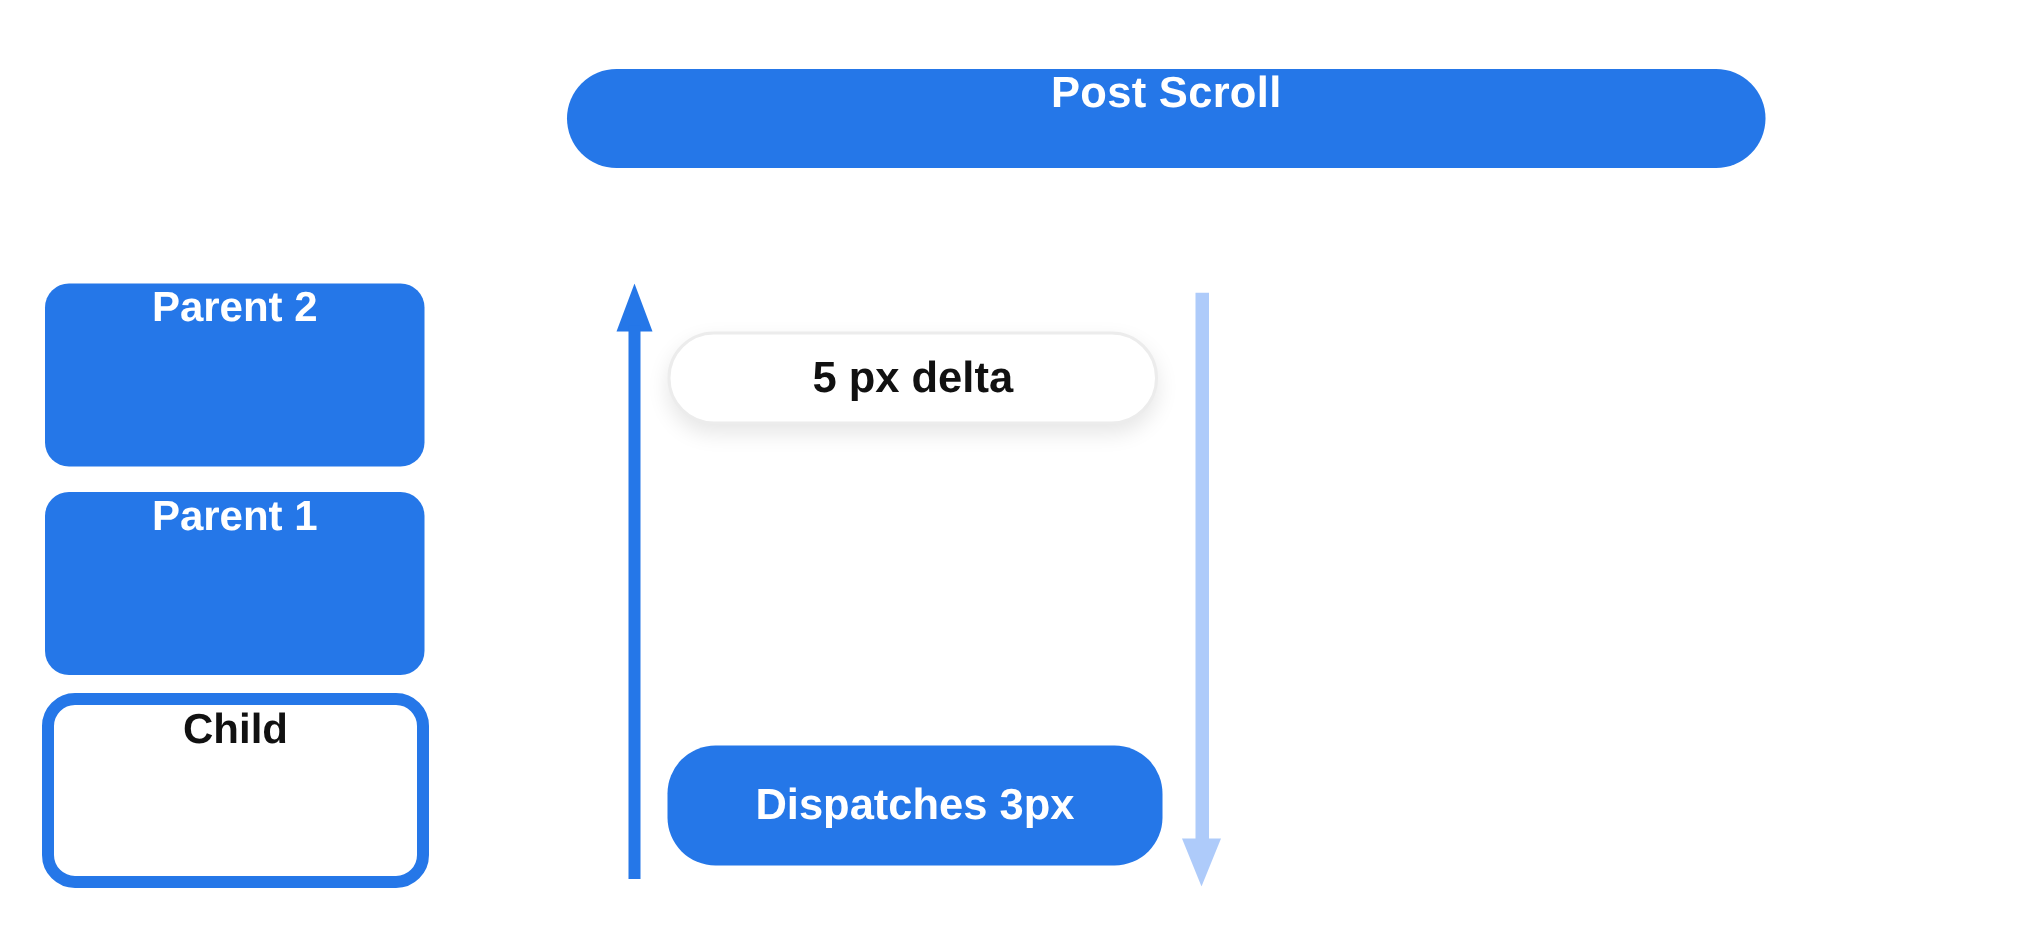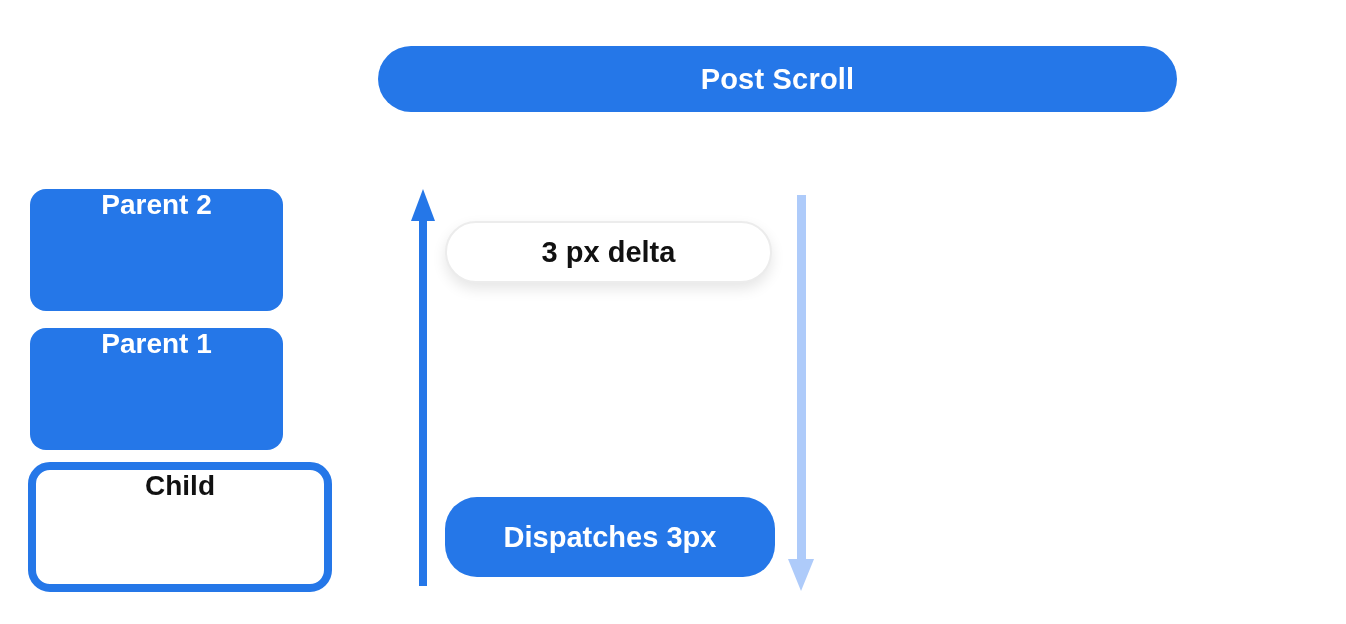--- a/index.html
+++ b/index.html
@@ -22,21 +22,21 @@
     overflow: hidden;
   }
 
   
   .banner {
     position: absolute;
     left: 378px; top: 46px;
     width: 799px; height: 66px;
     background: var(--primary-blue);
     border-radius: 33px;
-    display: flex; align-items: center; justify-content: center;
+    display: flex; align-items: flex-start; justify-content: center;
     color: var(--text-light);
     font-size: 29px; font-weight: 700;
     letter-spacing: 0.2px;
   }
 
   
   .node {
     position: absolute;
     display: flex; justify-content: center;
     font-size: 28px;
@@ -45,21 +45,21 @@
     left: 30px; width: 253px; height: 122px;
     background: var(--primary-blue);
     border-radius: 16px;
     color: var(--text-light);
     font-weight: 700;
   }
   .node-parent2 { top: 189px; }
   .node-parent1 { top: 328px; }
   .node.outlined {
     left: 28px; top: 462px;
-    width: 304px; height: 130px;
+    width: 258px; height: 130px;
     background: #fff;
     border: 8px solid var(--primary-blue);
     border-radius: 22px;
     color: var(--text-dark);
     font-weight: 600;
   }
 
   
   .arrow-svg { position: absolute; display: block; }
   .arrow-up { left: 409px; top: 189px; }
@@ -111,21 +111,21 @@
   <div class="node outlined">
     <span>Child</span>
   </div>
 
   <svg class="arrow-svg arrow-up" width="28" height="397" viewBox="0 0 28 397" aria-hidden="true">
     <polygon class="head" points="14,0 2,32 26,32"></polygon>
     <rect class="shaft" x="10" y="28" width="8" height="369"></rect>
   </svg>
 
   <div class="pill delta">
-    <span>3 px delta</span>
+    <span>5 px delta</span>
   </div>
 
   <div class="pill dispatch">
     <span>Dispatches 3px</span>
   </div>
 
   <svg class="arrow-svg arrow-down" width="28" height="396" viewBox="0 0 28 396" aria-hidden="true">
     <rect class="shaft" x="10" y="0" width="9" height="368"></rect>
     <polygon class="head" points="14,396 1,364 27,364"></polygon>
   </svg>

